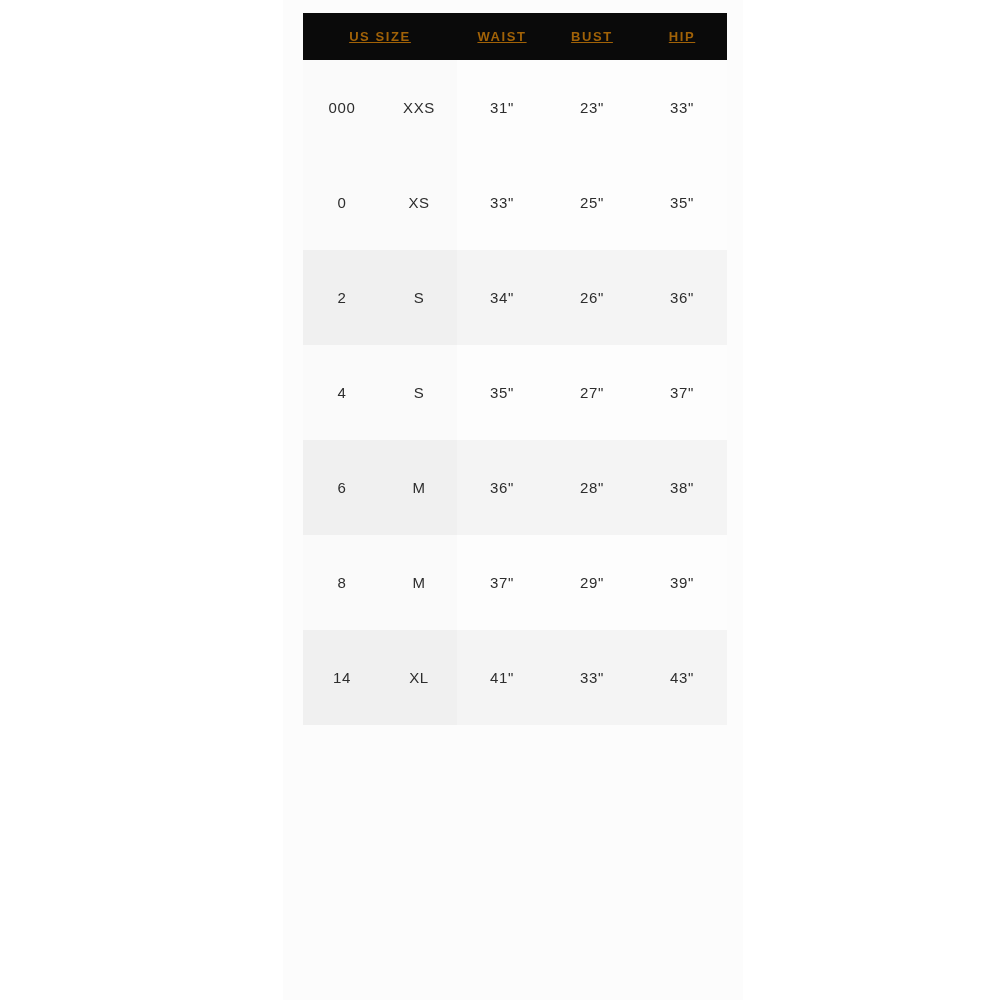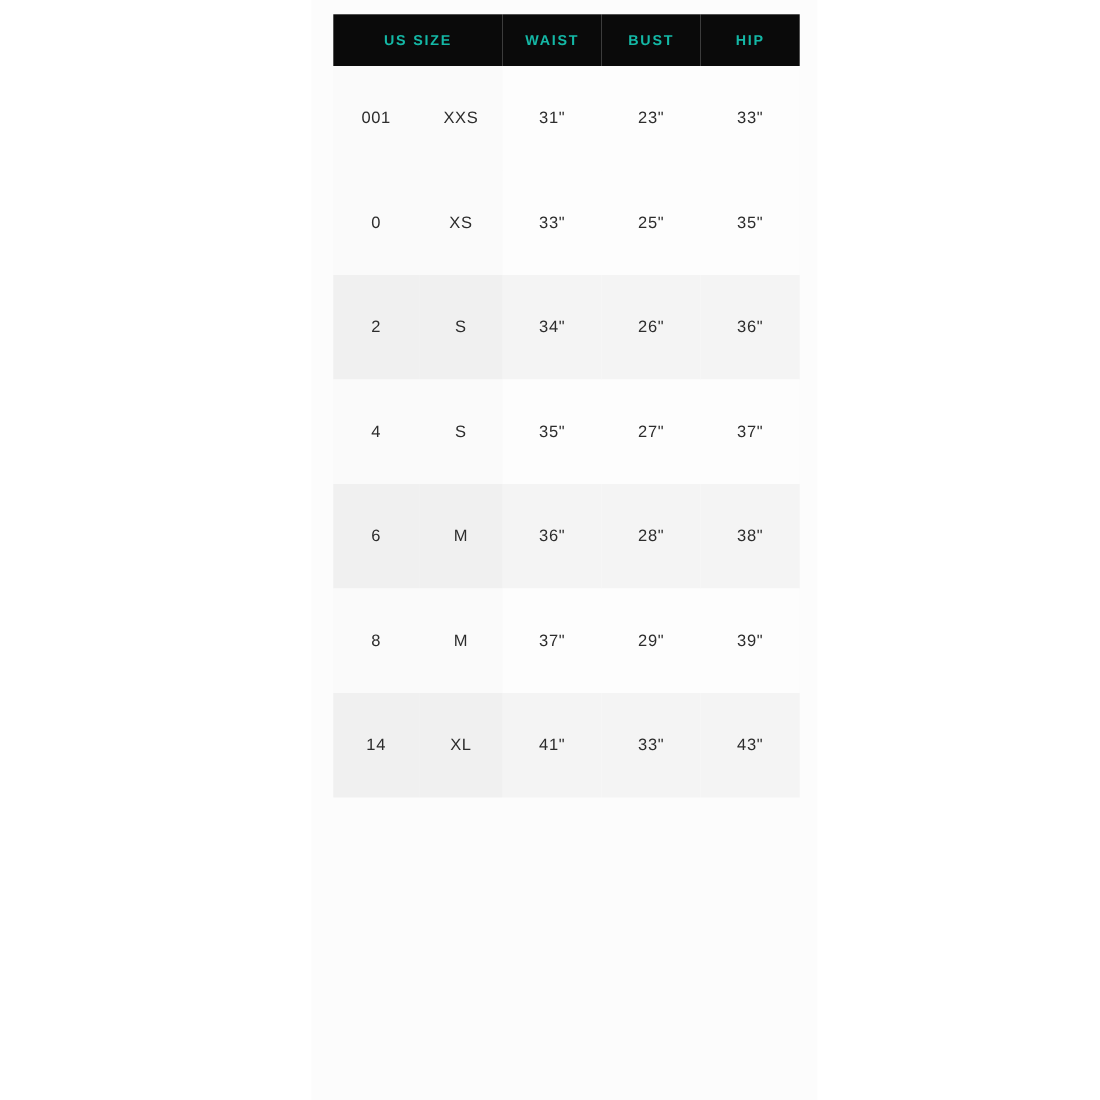--- a/index.html
+++ b/index.html
@@ -35,29 +35,30 @@
     left: 303px;
     top: 13px;
     width: 424px;
     border-collapse: collapse;
     table-layout: fixed;
   }
 
   
   .size-table thead th {
     background: #0a0a0a;
-    color: #14b8a6;
+    color: #a16207;
     font-size: 13px;
     font-weight: bold;
     letter-spacing: 1.6px;
     text-align: center;
     height: 47px;
     padding: 0;
     vertical-align: middle;
     border: none;
+    text-decoration: underline;
   }
 
   
   .size-table tbody td {
     height: 95px;
     padding: 0;
     text-align: center;
     vertical-align: middle;
     font-size: 15px;
     color: #2d2d2d;
@@ -106,21 +107,21 @@
     <thead>
       <tr>
         <th colspan="2">US SIZE</th>
         <th>WAIST</th>
         <th>BUST</th>
         <th>HIP</th>
       </tr>
     </thead>
     <tbody id="table-body">
         <tr class="">
-          <td class="c-size">001</td>
+          <td class="c-size">000</td>
           <td class="c-alpha">XXS</td>
           <td class="c-bust">31"</td>
           <td class="c-waist">23"</td>
           <td class="c-hip">33"</td>
         </tr>
         <tr class="">
           <td class="c-size">0</td>
           <td class="c-alpha">XS</td>
           <td class="c-bust">33"</td>
           <td class="c-waist">25"</td>

